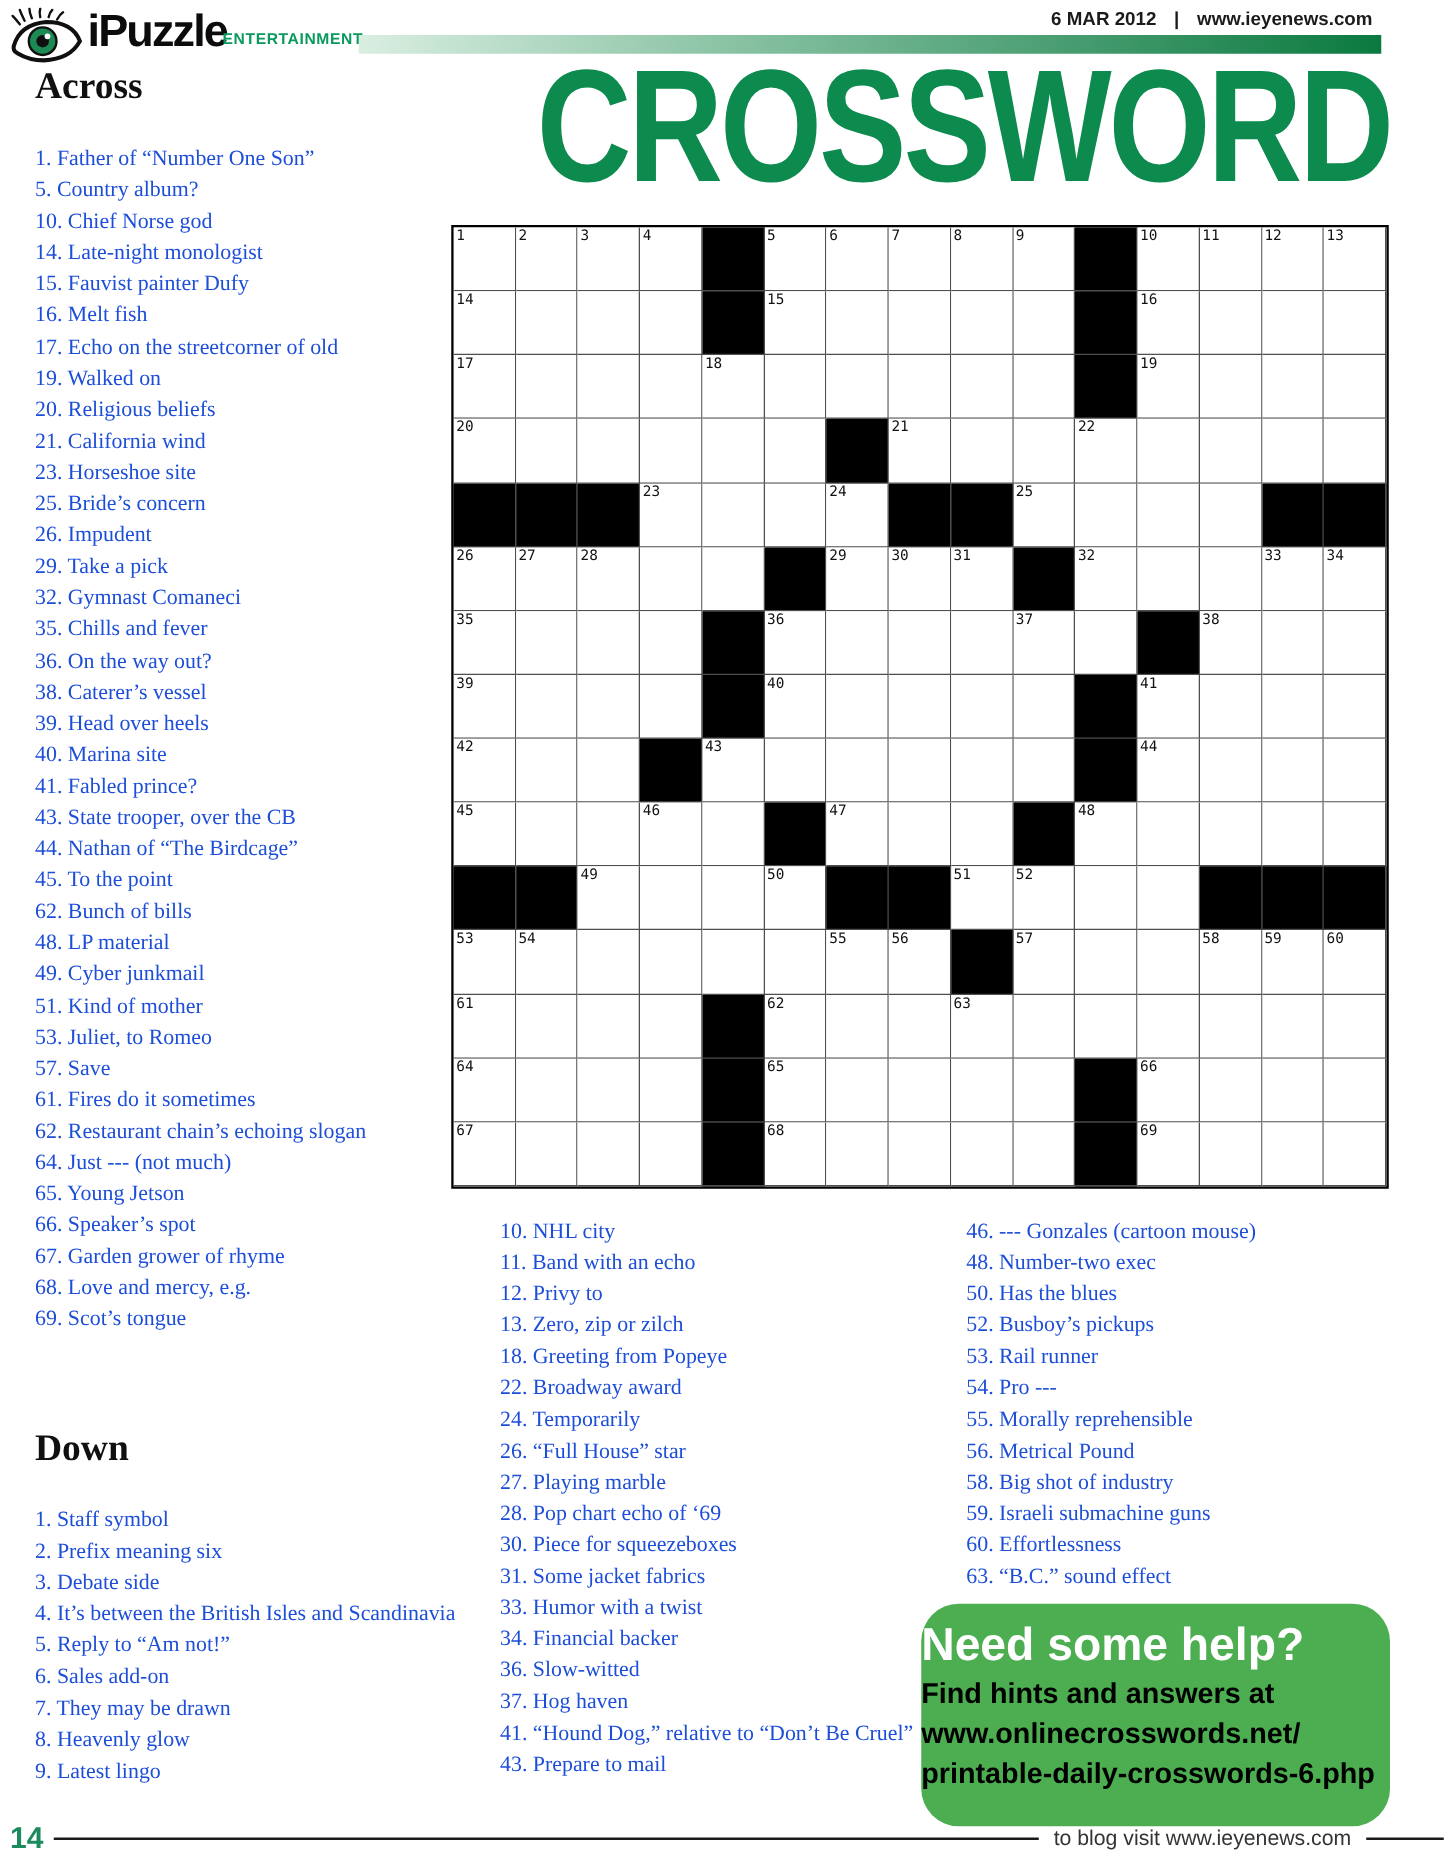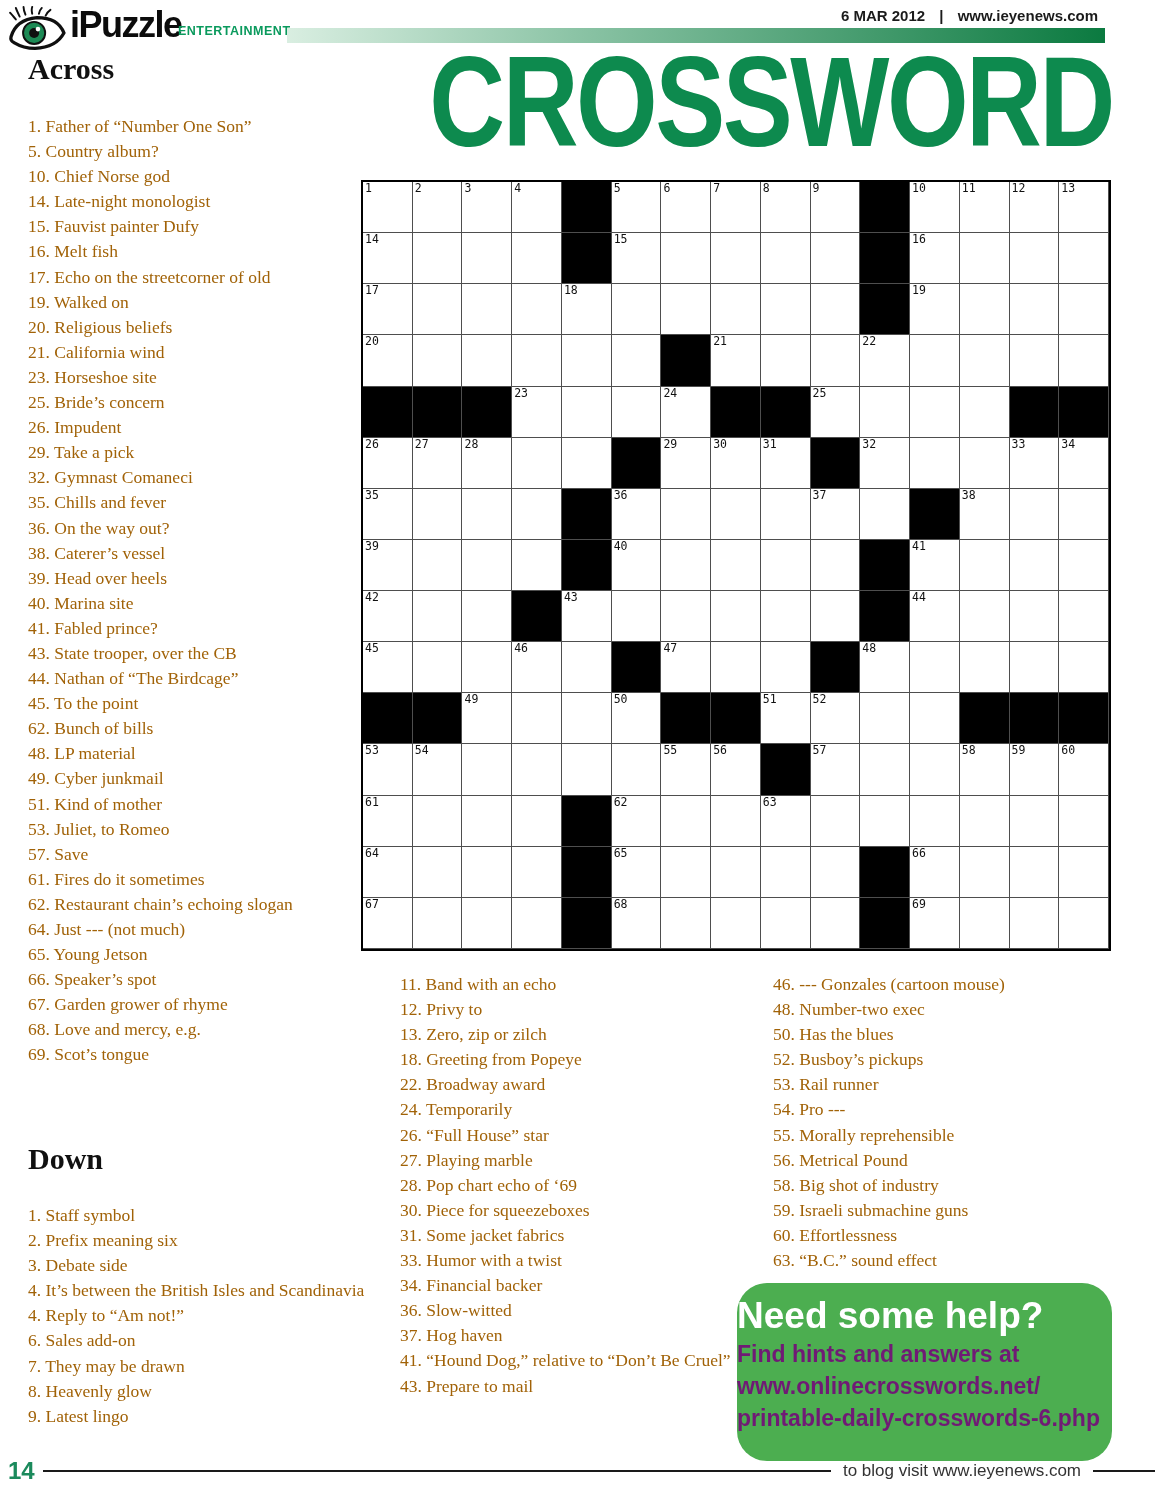--- a/index.html
+++ b/index.html
@@ -22,42 +22,42 @@
   
   .xw-title{position:absolute;left:362px;top:38px;width:748px;text-align:center;
         font-family:"Liberation Sans",sans-serif;font-weight:bold;font-size:128px;
         letter-spacing:-3px;color:var(--green-title);transform:scaleX(.82);transform-origin:center;
         line-height:1;white-space:nowrap;}
 
   
   .clue-heading{font-weight:bold;font-size:30px;color:#101010;}
   .across-heading{position:absolute;left:28px;top:52px;}
   .down-heading{position:absolute;left:28px;top:1142px;}
-  .clue-list{position:absolute;font-size:17.5px;line-height:25.1px;color:#a16207;}
+  .clue-list{position:absolute;font-size:17.5px;line-height:25.1px;color:#1d4ed8;}
   .across-list{left:28px;top:114px;width:312px;}
   .down-left-list{left:28px;top:1203px;width:368px;}
   .down-mid-list{left:400px;top:972px;width:352px;}
   .down-right-list{left:773px;top:972px;width:345px;}
 
   
   .grid{position:absolute;left:361px;top:180px;width:750px;height:771px;
         display:grid;grid-template-columns:repeat(15,1fr);grid-template-rows:repeat(15,1fr);
         border:2px solid #000;background:#fff;box-sizing:border-box;}
   .cell{border-right:1px solid #4e4e4e;border-bottom:1px solid #4e4e4e;
         box-sizing:border-box;position:relative;background:#fff;}
   .cell.black{background:#000;}
   .cnum{position:absolute;left:2px;top:1px;font-family:"DejaVu Sans Mono",monospace;
         font-size:11.5px;color:#111;line-height:1;}
 
   
   .help-box{position:absolute;left:737px;top:1283px;width:375px;height:178px;
         background:var(--help-green);border-radius:30px;text-align:left;
         font-family:"Liberation Sans",sans-serif;}
   .help-title{margin-top:12px;font-size:37px;font-weight:bold;color:#ffffff;line-height:1.15;}
-  .help-line{font-size:23px;font-weight:bold;color:#701a75;line-height:32px;}
+  .help-line{font-size:23px;font-weight:bold;color:#000000;line-height:32px;}
 
   
   .footer{position:absolute;left:8px;right:0;top:1455px;height:32px;display:flex;
         align-items:center;font-family:"Liberation Sans",sans-serif;}
   .page-number{font-size:24px;font-weight:bold;color:var(--green-page);margin-right:8px;}
   .footer-rule{flex:1;height:2px;background:#1a1a1a;}
   .footer-note{font-size:17px;color:#333;margin:12px 12px;}
   .footer-rule-short{width:62px;height:2px;background:#1a1a1a;margin-right:4px;}
 </style>
 </head>
@@ -497,27 +497,28 @@
     <div class="cell"></div>
     <div class="cell"></div>
   </div>
 
 <div class="clue-heading down-heading">Down</div>
 <div class="clue-list down-left-list">
     <div class="clue">1. Staff symbol</div>
     <div class="clue">2. Prefix meaning six</div>
     <div class="clue">3. Debate side</div>
     <div class="clue">4. It’s between the British Isles and Scandinavia</div>
-    <div class="clue">4. Reply to “Am not!”</div>
+    <div class="clue">5. Reply to “Am not!”</div>
     <div class="clue">6. Sales add-on</div>
     <div class="clue">7. They may be drawn</div>
     <div class="clue">8. Heavenly glow</div>
     <div class="clue">9. Latest lingo</div>
   </div>
 <div class="clue-list down-mid-list">
+    <div class="clue">10. NHL city</div>
     <div class="clue">11. Band with an echo</div>
     <div class="clue">12. Privy to</div>
     <div class="clue">13. Zero, zip or zilch</div>
     <div class="clue">18. Greeting from Popeye</div>
     <div class="clue">22. Broadway award</div>
     <div class="clue">24. Temporarily</div>
     <div class="clue">26. “Full House” star</div>
     <div class="clue">27. Playing marble</div>
     <div class="clue">28. Pop chart echo of ‘69</div>
     <div class="clue">30. Piece for squeezeboxes</div>

